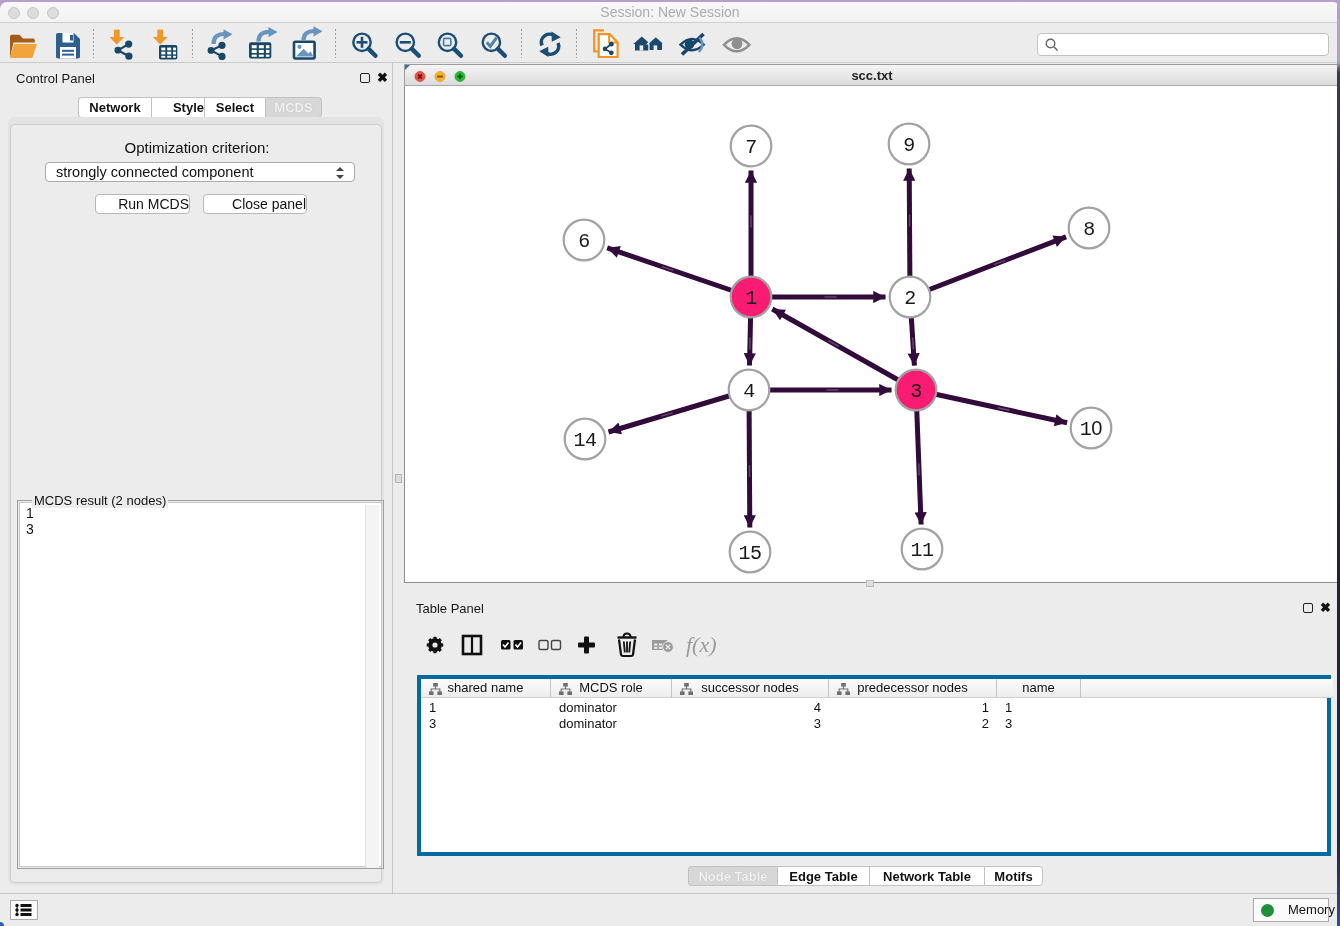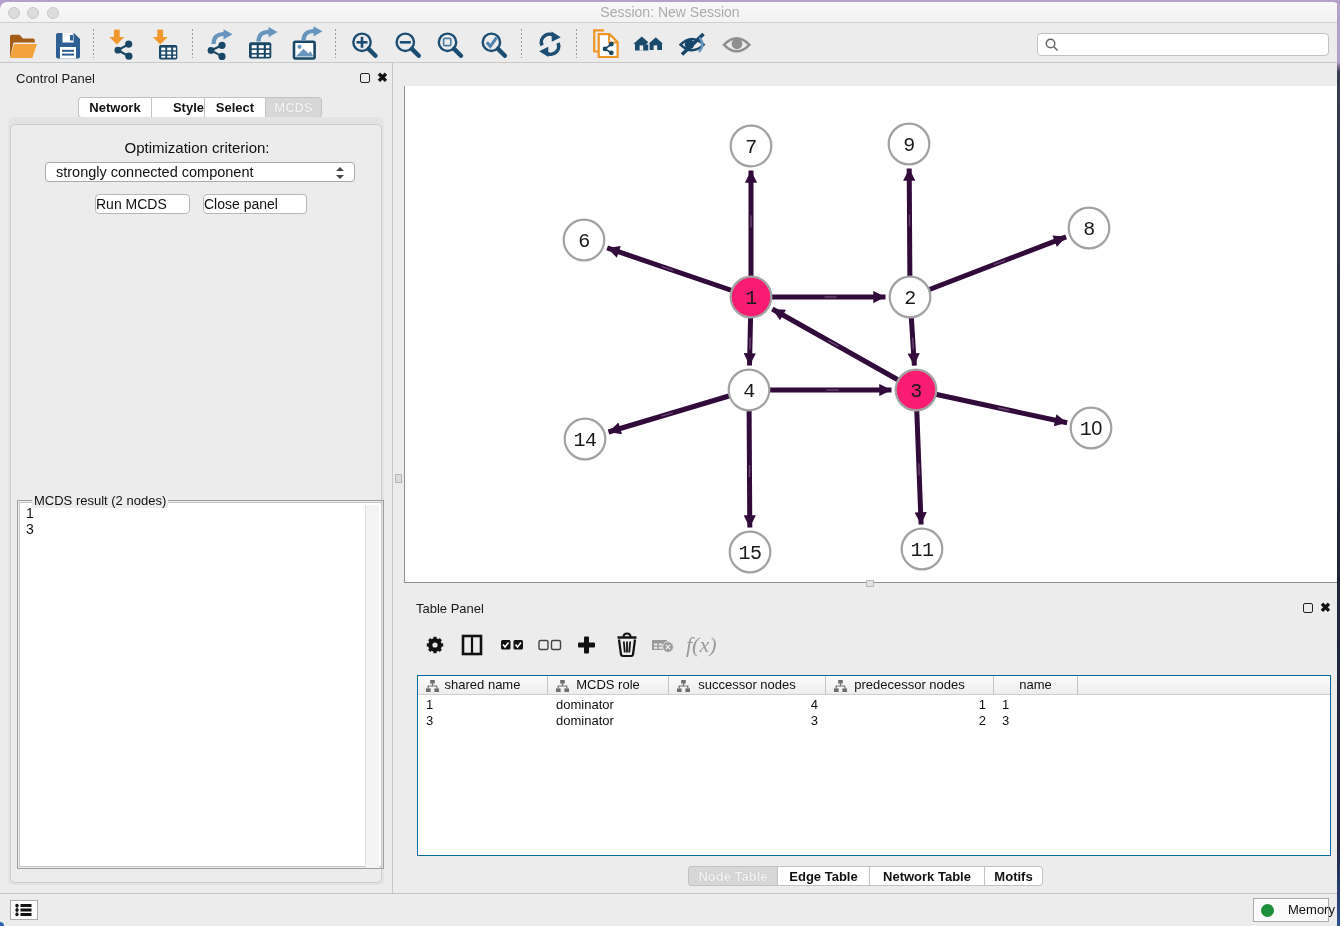--- a/index.html
+++ b/index.html
@@ -44,21 +44,21 @@
     background:#e3e3e3; border-radius:6px; }
   #cp-inner2 { position:absolute; left:2px; top:7px; width:372px; height:759px;
     background:#ececec; border:1px solid #cdcdcd; border-radius:5px; }
 
   #optlabel { position:absolute; left:0; top:14px; width:372px; text-align:center;
     font-size:15px; color:#111; }
   #combo { position:absolute; left:34px; top:37px; width:310px; height:20px; background:#fff;
     border:1px solid #ababab; border-radius:4px; font-size:14.5px; color:#111;
     line-height:19px; padding-left:10px; }
   .btn { position:absolute; top:69px; height:20px; background:#fff; border:1px solid #b7b7b7;
-    border-radius:4px; font-size:14px; color:#111; text-align:left; line-height:19px; }
+    border-radius:4px; font-size:14px; color:#111; text-align:right; line-height:19px; }
 
   #fieldset { position:absolute; left:6px; top:375px; width:367px; height:369px;
     border:1px solid #9d9d9d; }
   #fieldset .legend { position:absolute; left:5px; top:-8px; background:#ececec;
     font-size:13px; color:#111; padding:0 2px;margin-left:9px; }
   #fieldset .inner { position:absolute; left:1px; top:1px; width:363px; height:365px;
     background:#fff; border:1px solid #c6c6c6; font-size:14px; color:#111; padding:2px 0 0 6px; line-height:16px; }
   #fieldset .sbar { position:absolute; right:2px; top:2px; width:14px; height:363px;
     background:#f4f4f4; border-left:1px solid #e0e0e0; }
 
@@ -79,21 +79,21 @@
   #gcanvas { position:absolute; left:0; top:22px; width:934px; height:497px; background:#fff;
     border-left:1px solid #8e8e8e; border-right:1px solid #8e8e8e; border-bottom:1px solid #8e8e8e; }
   #gwin .bgrip { position:absolute; left:462px; bottom:-4px; width:8px; height:7px;
     background:#e0e0e0; border:1px solid #bbb; }
 
   
   #tpanel { position:absolute; left:404px; top:598px; width:936px; height:295px; background:#ececec; }
   #tpanel .head { position:absolute; left:12px; top:3px; font-size:13px; color:#1a1a1a; }
   #tbl-toolbar { position:absolute; left:12px; top:24px; width:912px; height:40px; }
   #tblbox { position:absolute; left:13px; top:77px; width:914px; height:181px;
-    background:#fff; border:1px solid #0369a1; }
+    background:#fff; border:4px solid #0369a1; }
   #tblhead { position:absolute; left:0; top:0; width:912px; height:19px;
     background:linear-gradient(#fbfbfb,#ededed); border-bottom:1px solid #cfcfcf; }
   .th { position:absolute; top:0px; height:18px; border-right:1px solid #c4c4c4;
     font-size:13px; color:#111; text-align:center; line-height:17px; }
   .td { position:absolute; font-size:13px; color:#111; height:16px; line-height:16px; }
 
   .btabs { position:absolute; display:flex; }
   .btab { font-size:13px; font-weight:600; color:#111; background:#fff; border:1px solid #c2c2c2;
     border-right:none; text-align:center; height:20px; padding-top:2px; }
   .btab.first { border-radius:4px 0 0 4px; }
@@ -314,20 +314,32 @@
       </div>
     </div>
   </div>
 </div>
 
 <div id="vdiv">
     <div class="grip"></div>
   </div>
 
 <div id="gwin">
+  <div class="tbar">
+    <div class="corner"></div>
+    <div class="wtitle">scc.txt</div>
+    <svg width="70" height="22" viewBox="0 0 70 22" style="position:absolute;left:0;top:0;">
+      <circle cx="15" cy="11.5" r="5" fill="#e8554c" stroke="#cf4038" stroke-width="0.8"></circle>
+      <path d="M13,9.5 L17,13.5 M17,9.5 L13,13.5" stroke="#7e150d" stroke-width="1.8"></path>
+      <circle cx="35" cy="11.5" r="5" fill="#f3b32c" stroke="#dd9c1e" stroke-width="0.8"></circle>
+      <rect x="32" y="10.5" width="6" height="2.1" fill="#90590a"></rect>
+      <circle cx="55" cy="11.5" r="5" fill="#27bd35" stroke="#1ea02b" stroke-width="0.8"></circle>
+      <path d="M52.2,11.5 L57.8,11.5 M55,8.7 L55,14.3" stroke="#0a5c12" stroke-width="1.9"></path>
+    </svg>
+  </div>
   <div id="gcanvas">
     <svg id="gsvg" width="932" height="496" viewBox="0 0 932 496">
       <defs>
           <marker id="arr" viewBox="0 0 10 10" refX="10" refY="5" markerWidth="3.9" markerHeight="2.45" orient="auto">
             <path d="M0,0 L10,5 L0,10 Z" fill="#310b39"></path>
           </marker>
         </defs>
       <g stroke="#310b39" stroke-width="5">
       <line x1="346" y1="211" x2="346.0" y2="84.5" marker-end="url(#arr)"></line>
       <line x1="346" y1="211" x2="202.2" y2="161.9" marker-end="url(#arr)"></line>

